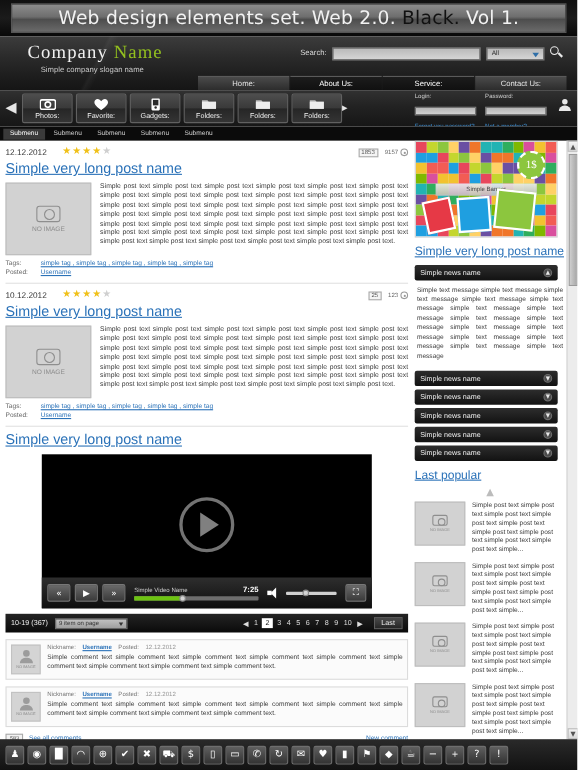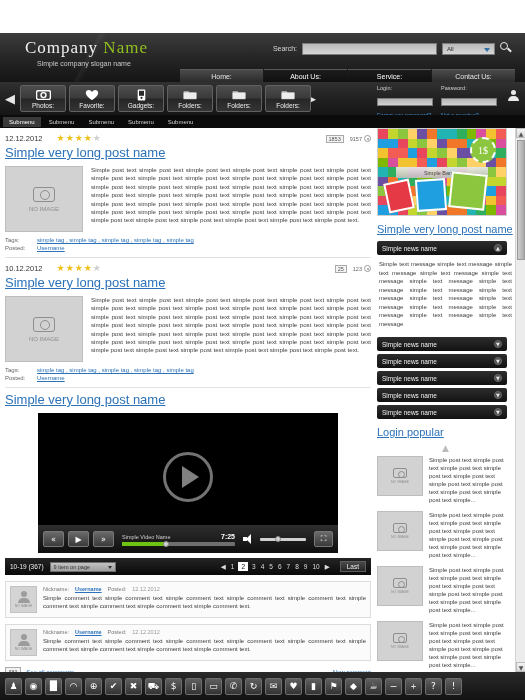--- a/index.html
+++ b/index.html
@@ -355,20 +355,27 @@
     background: linear-gradient(180deg,#5f5f5f,#333); border: 1px solid #6e6e6e;
     display: flex; align-items: center; justify-content: center;
     color: #fff; font-size: 9px; font-family: "DejaVu Sans", sans-serif; line-height: 1;
   }
 </style>
 </head>
 <body>
 
 <div class="page">
 
+  <div class="titlebar">
+    <div class="inner">
+      <div class="txt">
+        <span>Web design elements set. Web 2.0. </span><span class="blk">Black.</span><span> Vol 1.</span>
+      </div>
+    </div>
+  </div>
 
   <div class="header">
     <div class="brand">
       <div class="cname">
         <span>Company</span>
         <span class="green">Name</span>
       </div>
       <div class="slogan">Simple company slogan name</div>
     </div>
 
@@ -819,21 +826,21 @@
           <span class="chev">▼</span>
         </div>
       </div>
       <div class="acc-item">
         <div class="acc-head">
           <span>Simple news name</span>
           <span class="chev">▼</span>
         </div>
       </div>
 
-      <a class="sidetitle">Login popular</a>
+      <a class="sidetitle">Last popular</a>
       <div class="popuptop">
         <span class="up">▲</span>
       </div>
 
       <div class="pop-item">
         <div class="pop-thumb">
           <div class="cam"></div>
           <div class="nim">NO IMAGE</div>
         </div>
         <div class="pop-text">Simple post text simple post text simple post text simple post text simple post text simple post text simple post text simple post text simple post text simple...</div>

